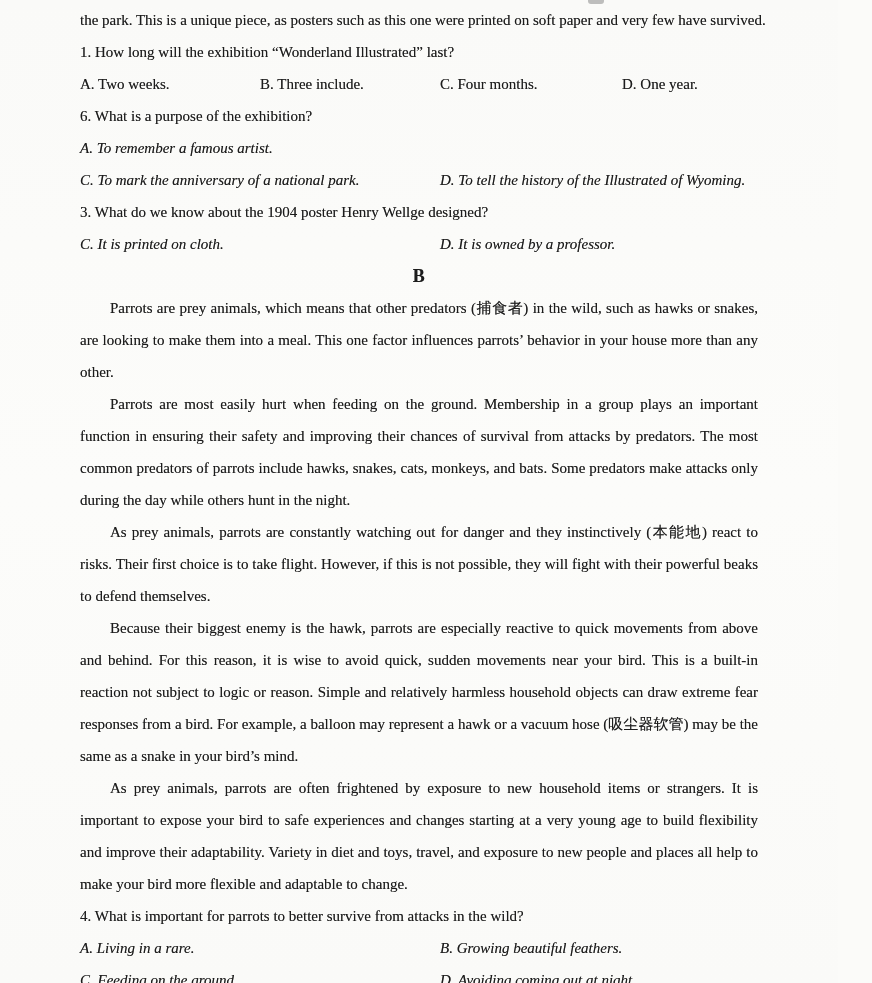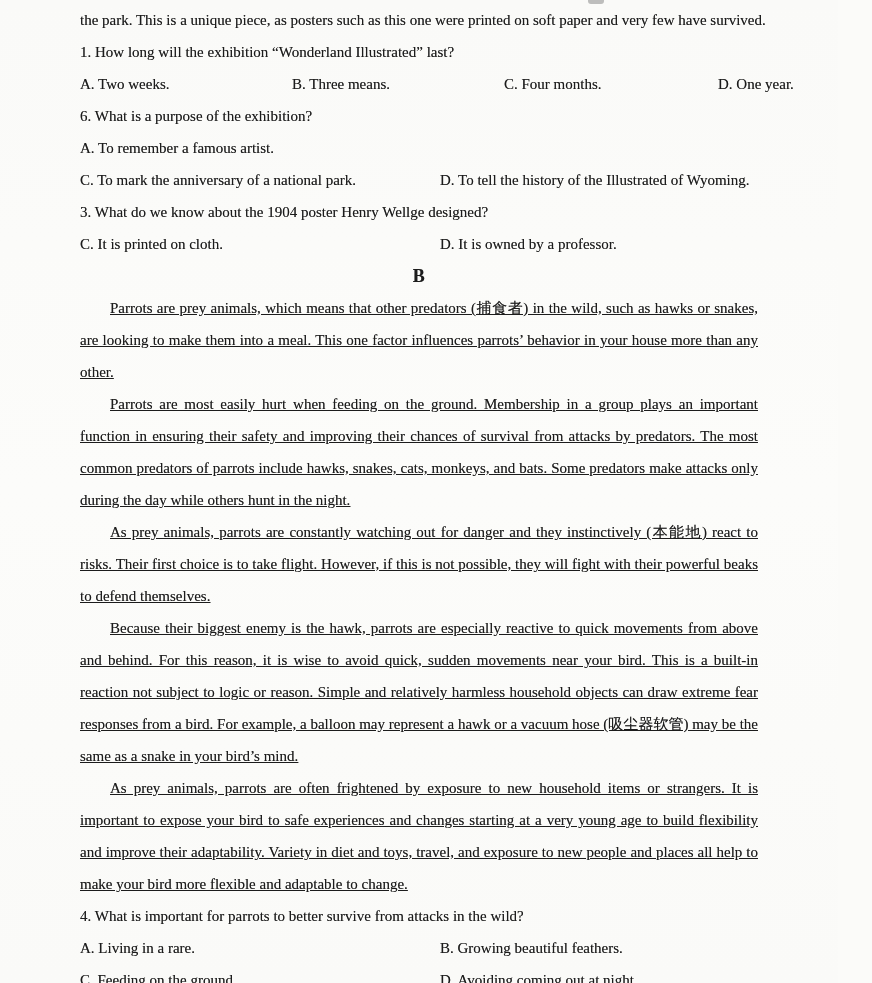--- a/index.html
+++ b/index.html
@@ -23,40 +23,39 @@
     line-height: 32px;
     margin: 0;
     text-shadow: 0 0 0.5px rgba(28,28,28,0.55);
   }
   .single {
     white-space: nowrap;
   }
   .opt-row4 {
     display: grid;
     grid-template-columns: 180px 180px 182px 1fr;
-    gap: 32px;
   }
   .opt-row2 {
     display: grid;
     grid-template-columns: 360px 1fr;
+    font-style: italic;
   }
   .opt {
     white-space: nowrap;
     overflow: visible;
   }
   .section-header {
     text-align: center;
     font-weight: 700;
     font-size: 18px;
     letter-spacing: 0.5px;
   }
   .para {
     text-align: justify;
     text-indent: 30px;
-    text-decoration: underline;
   }
   .scan-artifact {
     position: absolute;
     top: 0;
     left: 588px;
     width: 16px;
     height: 4px;
     background: #8a8a8a;
     opacity: 0.55;
     border-radius: 0 0 3px 3px;
@@ -67,21 +66,21 @@
 
 <div class="page">
 
   <div class="scan-artifact"></div>
 
   <p class="doc-line single">the park. This is a unique piece, as posters such as this one were printed on soft paper and very few have survived.</p>
 
   <p class="doc-line single">1. How long will the exhibition “Wonderland Illustrated” last?</p>
   <div class="doc-line opt-row4">
     <span class="opt">A. Two weeks.</span>
-    <span class="opt">B. Three means.</span>
+    <span class="opt">B. Three include.</span>
     <span class="opt">C. Four months.</span>
     <span class="opt">D. One year.</span>
   </div>
 
   <p class="doc-line single">6. What is a purpose of the exhibition?</p>
   <div class="doc-line opt-row2">
     <span class="opt">A. To remember a famous artist.</span>
   </div>
   <div class="doc-line opt-row2">
     <span class="opt">C. To mark the anniversary of a national park.</span>

